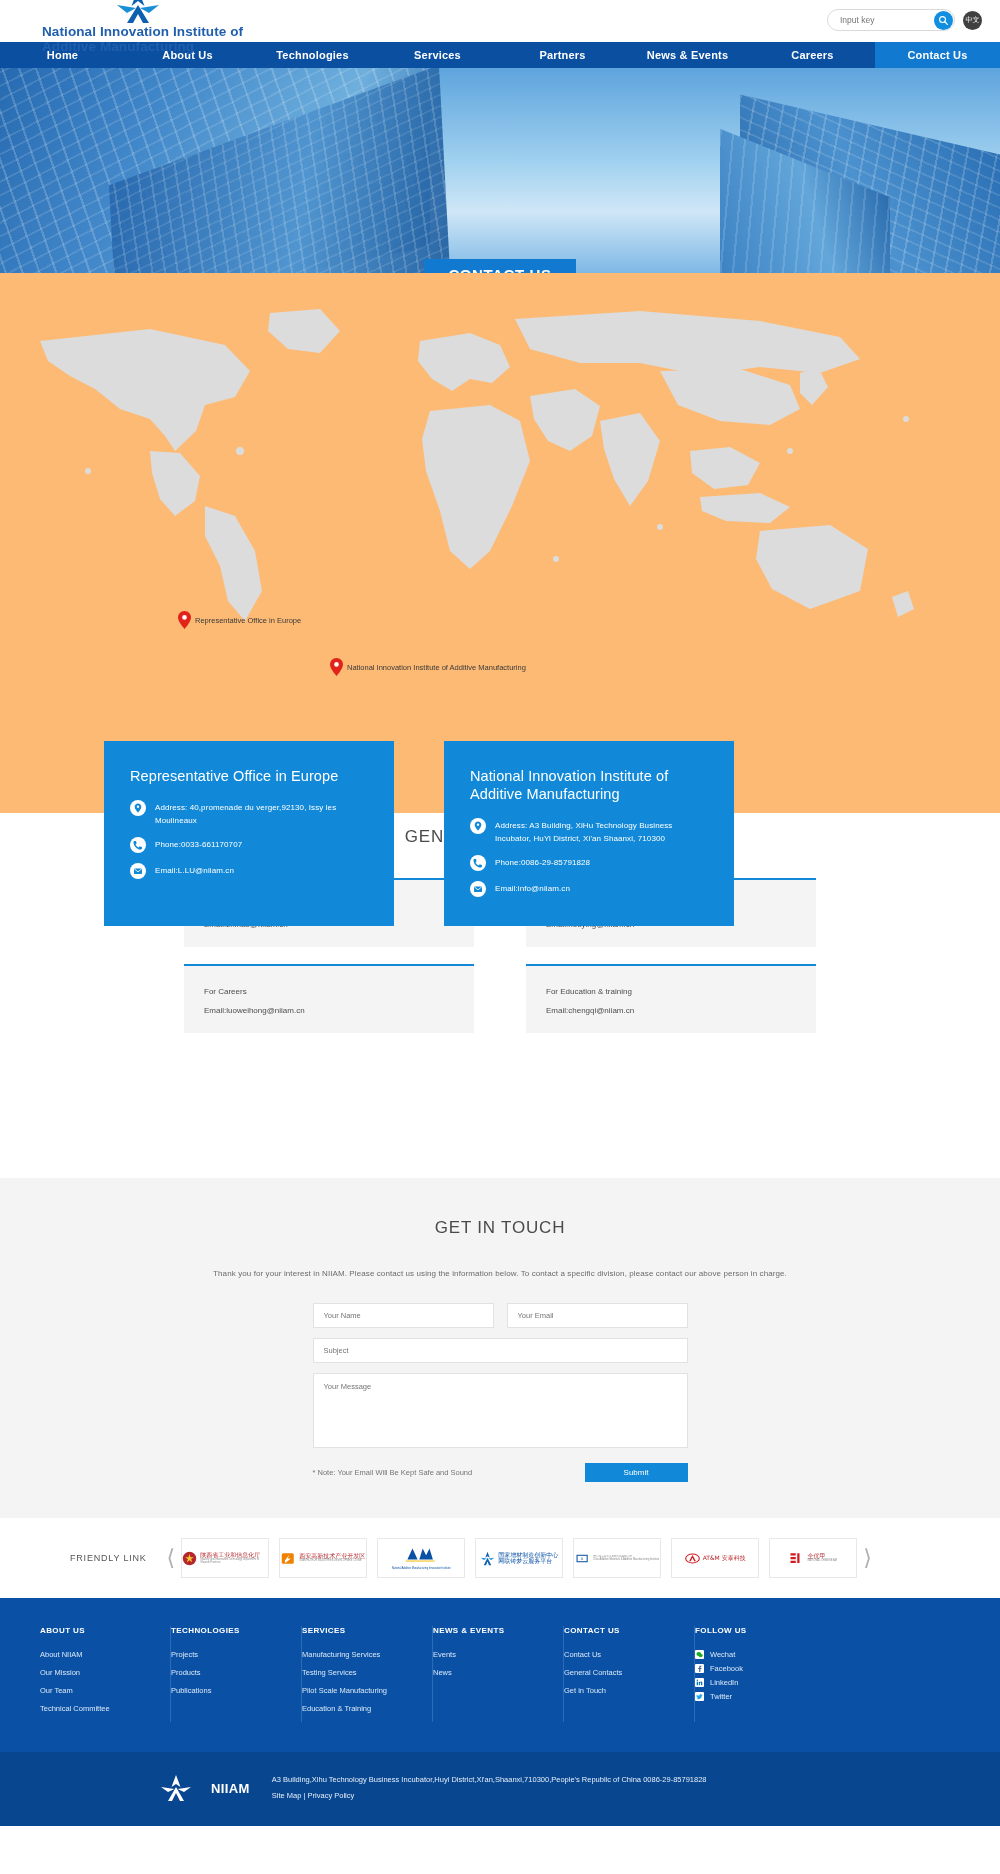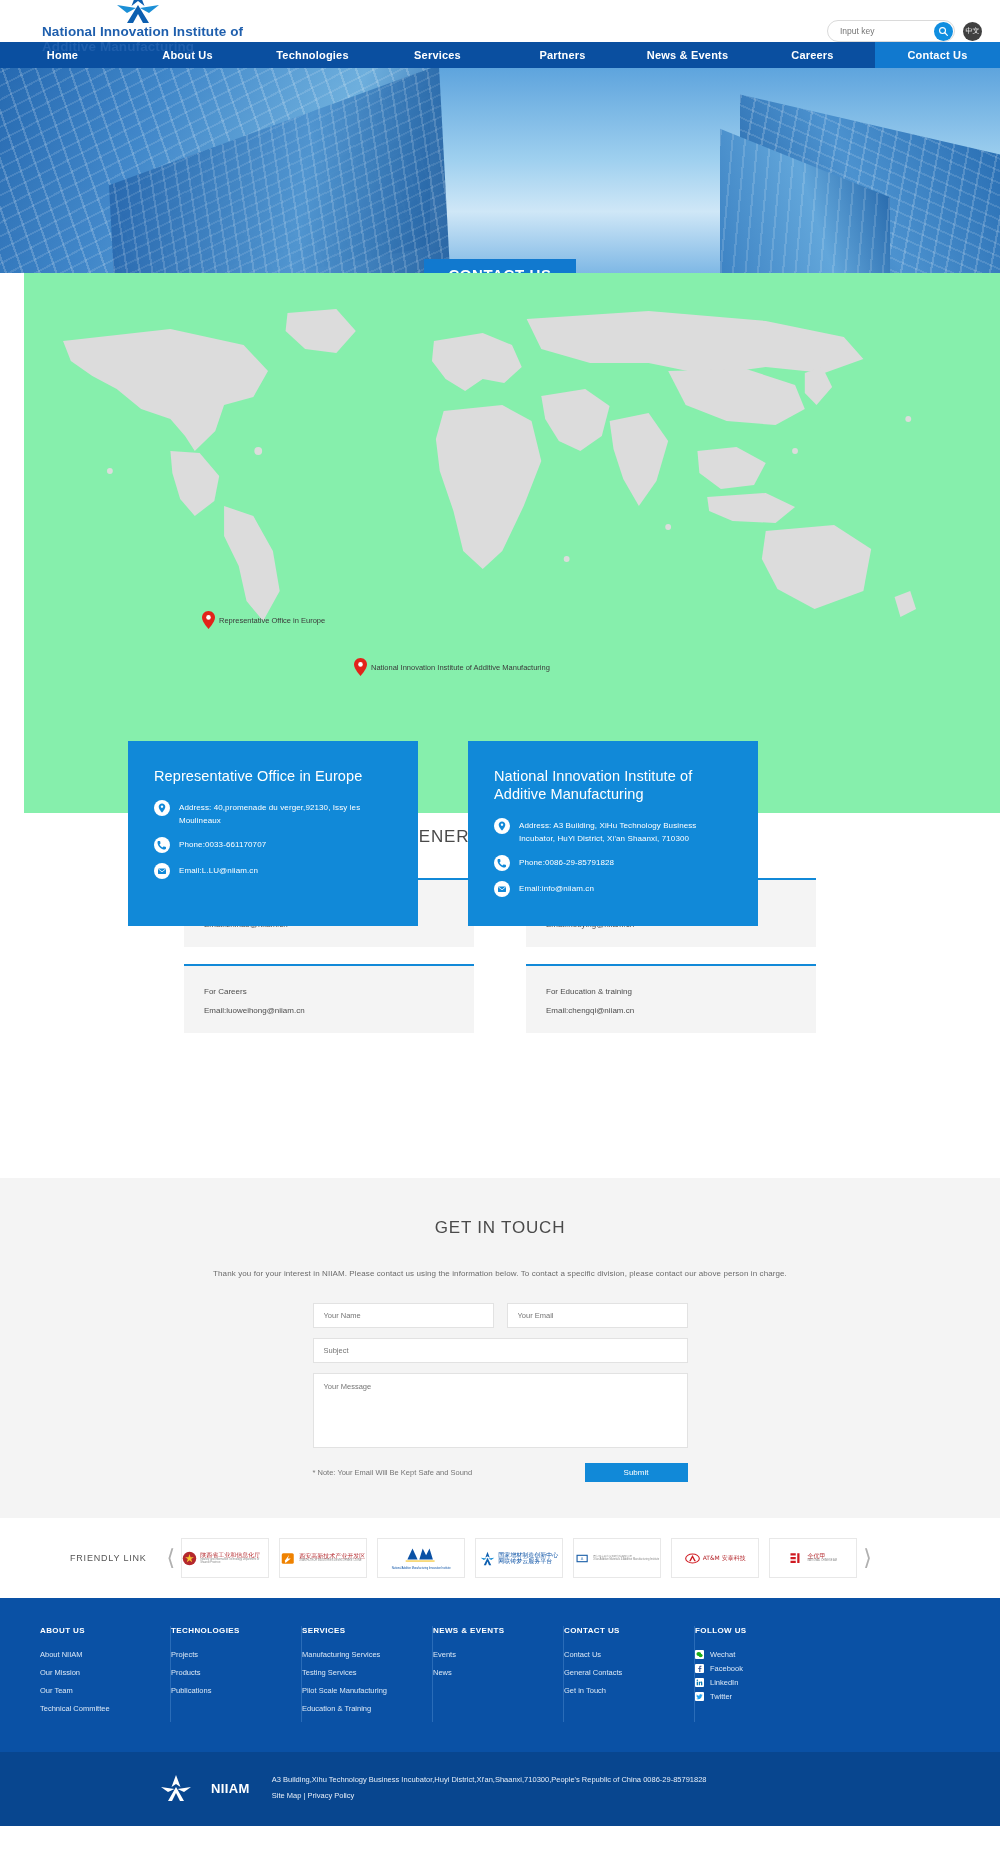--- a/index.html
+++ b/index.html
@@ -11,21 +11,21 @@
     -webkit-font-smoothing: antialiased;
   }
   .page { width: 1000px; position: relative; overflow: hidden; }
 
   
   .topbar { height: 42px; background:#fff; display:flex; align-items:center; position:relative; }
   .brand { display:flex; align-items:center; margin-left:33px;flex-direction:column; }
   .brand-logo { width:46px; height:36px; position:relative; flex:none; }
   .brand-text { margin-left:9px; color:#1f5fad; font-size:13.5px; font-weight:bold; line-height:15px; letter-spacing:.1px; }
   .brand-text span { display:block; }
-  .search-wrap { position:absolute; right:18px; top:20px; display:flex; align-items:center; }
+  .search-wrap { position:absolute; right:18px; top:9px; display:flex; align-items:center; }
   .search-box {
     width:128px; height:22px; border:1px solid #dadada; border-radius:11px;
     background:#fff; display:flex; align-items:center; padding-left:12px; position:relative;
   }
   .search-box input {
     border:none; outline:none; font-size:8.5px; color:#9a9a9a; width:92px;
     font-family:"Liberation Sans", sans-serif; background:transparent;
   }
   .search-btn {
     width:19px; height:19px; border-radius:50%; background:#108ee0;
@@ -84,21 +84,21 @@
     transform: skewY(22deg);
   }
   .page-title-badge {
     position:absolute; left:50%; transform:translateX(-50%); bottom:-16px;
     width:152px; height:30px; background:#1179cf; color:#fff;
     display:flex; align-items:center; justify-content:center;
     font-size:15px; font-weight:bold; letter-spacing:.6px; z-index:5;
   }
 
   
-  .map-section { position:relative; height:540px; background:#86efac;margin-left:24px; }
+  .map-section { position:relative; height:540px; background:#fdba74; }
   .worldmap { position:absolute; left:0; right:0; top:28px; height:330px; }
   .worldmap svg { width:100%; height:100%; display:block; }
   .pin { position:absolute; display:flex; align-items:center; z-index:6; }
   .pin .marker { width:13px; height:18px; position:relative; flex:none; }
   .pin .marker svg { width:13px; height:18px; display:block; }
   .pin .plabel { font-size:7.5px; color:#3a3a3a; margin-left:4px; white-space:nowrap; }
   .pin-eu  { left:178px; top:338px; }
   .pin-cn  { left:330px; top:385px; }
 
   .cards { position:absolute; left:0; right:0; top:468px; }

